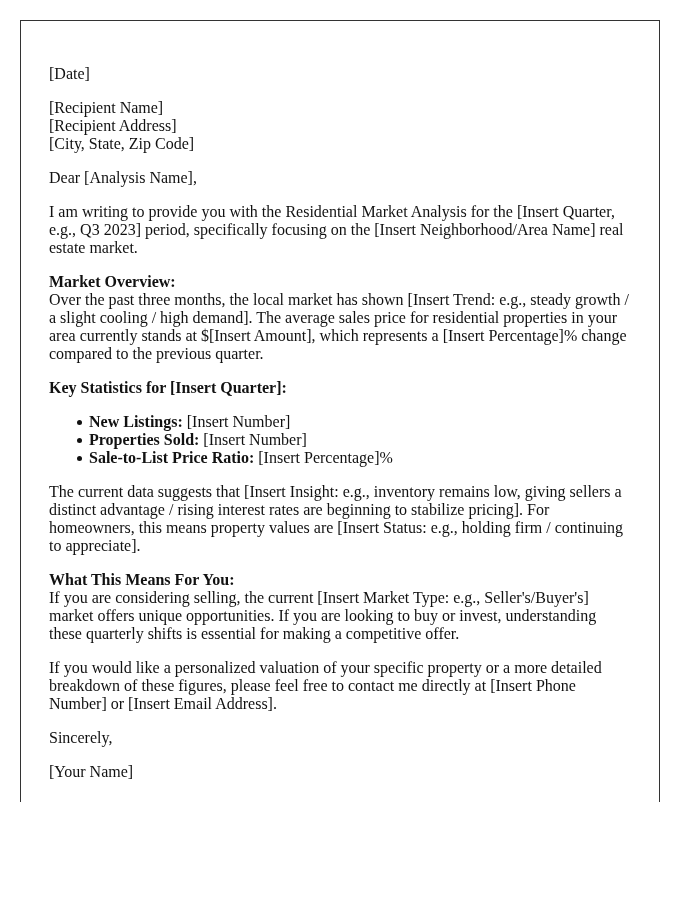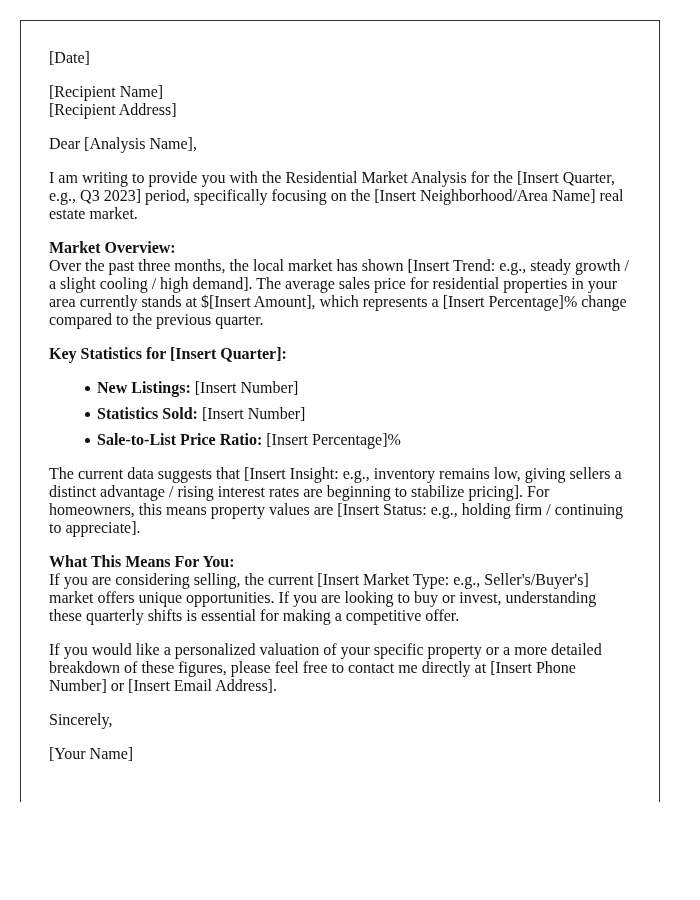--- a/index.html
+++ b/index.html
@@ -29,38 +29,38 @@
       box-sizing: border-box;
       overflow: hidden;
     }
     .content {
       position: absolute;
       left: 28px;
       top: 28px;
       width: 580px;
     }
     p {
-      margin: 0 0 16px 0;
+      margin: 16px 0 16px 0;
     }
     .line {
       display: block;
     }
     .heading {
       font-weight: bold;
       display: block;
       font-family: Liberation Serif, serif;
     }
     ul {
       margin: 0 0 16px 0;
       padding: 0 0 0 40px;
       list-style: none;
     }
     ul li {
       position: relative;
-      margin: 8px;
+      margin: 0;
     }
     ul li::before {
       content: "";
       position: absolute;
       left: -12px;
       top: 7px;
       width: 5px;
       height: 5px;
       border-radius: 50%;
       background: #111111;
@@ -73,36 +73,37 @@
 <body>
 
 <div class="letter">
   <div class="content">
 
     <p>[Date]</p>
 
     <p>
       <span class="line">[Recipient Name]</span>
       <span class="line">[Recipient Address]</span>
+      <span class="line">[City, State, Zip Code]</span>
     </p>
 
     <p>Dear [Analysis Name],</p>
 
     <p>I am writing to provide you with the Residential Market Analysis for the [Insert Quarter, e.g., Q3 2023] period, specifically focusing on the [Insert Neighborhood/Area Name] real estate market.</p>
 
     <p>
       <span class="heading">Market Overview:</span>
       <span>Over the past three months, the local market has shown [Insert Trend: e.g., steady growth / a slight cooling / high demand]. The average sales price for residential properties in your area currently stands at $[Insert Amount], which represents a [Insert Percentage]% change compared to the previous quarter.</span>
     </p>
 
     <p class="heading">Key Statistics for [Insert Quarter]:</p>
 
     <ul>
       <li><span class="stat-label">New Listings:</span><span> [Insert Number]</span></li>
-      <li><span class="stat-label">Statistics Sold:</span><span> [Insert Number]</span></li>
+      <li><span class="stat-label">Properties Sold:</span><span> [Insert Number]</span></li>
       <li><span class="stat-label">Sale-to-List Price Ratio:</span><span> [Insert Percentage]%</span></li>
     </ul>
 
     <p>
       <span>The current data suggests that [Insert Insight: e.g., inventory remains low, giving sellers a distinct advantage / rising interest rates are beginning to stabilize pricing]. For homeowners, this means property values are [Insert Status: e.g., holding firm / continuing to appreciate].</span>
     </p>
 
     <p>
       <span class="heading">What This Means For You:</span>
       <span>If you are considering selling, the current [Insert Market Type: e.g., Seller's/Buyer's] market offers unique opportunities. If you are looking to buy or invest, understanding these quarterly shifts is essential for making a competitive offer.</span>

